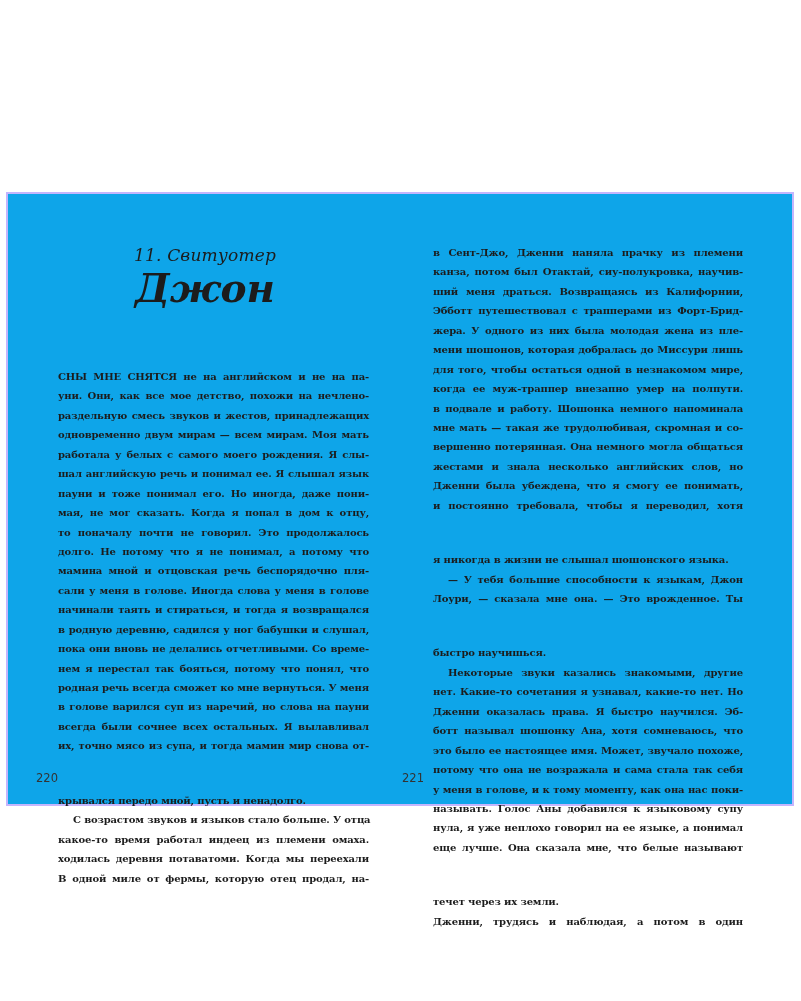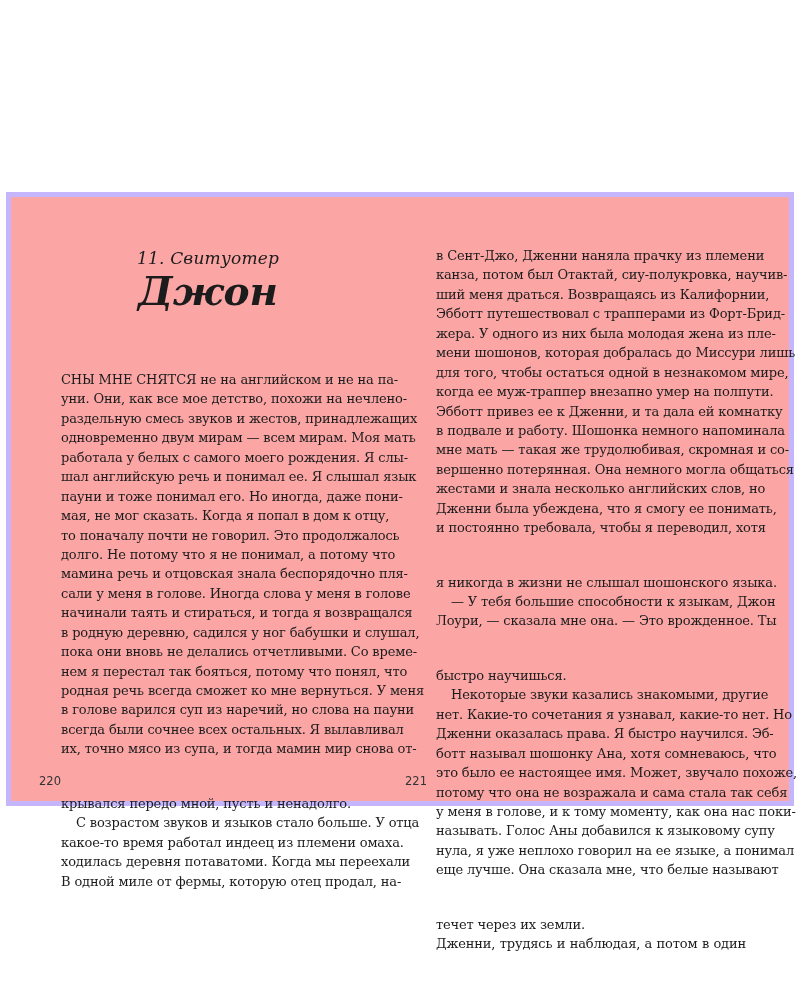--- a/index.html
+++ b/index.html
@@ -8,23 +8,23 @@
     background: #ffffff;
     position: relative;
     overflow: hidden;
     font-family: "DejaVu Serif", "Liberation Serif", serif;
     color: #1c1c1c;
   }
   .spread {
     position: absolute;
     left: 6px; top: 192px;
     width: 788px; height: 614px;
-    border: 5px solid #c4b5fd;
+    border: 2px solid #c4b5fd;
     box-sizing: border-box;
-    background: #fca5a5;
+    background: #0ea5e9;
   }
   .page {
     position: absolute;
     top: 0;
     height: 100%;
   }
   .page-left { left: 0; width: 394px; }
   .page-right { left: 394px; width: 394px; }
   .chapter-head {
     position: absolute;
@@ -40,24 +40,25 @@
     letter-spacing: 0.2px;
   }
   .chapter-title {
     font-size: 39px;
     line-height: 40px;
     font-weight: bold;
     margin-top: 2px;
   }
   .text-block {
     position: absolute;
-    font-size: 13px;
+    font-size: 10px;
     line-height: 19.45px;
     text-align: justify;
     letter-spacing: -0.15px;
+    font-weight: bold;
   }
   .page-left .text-block { left: 50px; width: 311px; top: 173px; }
   .page-right .text-block { left: 31px; width: 310px; top: 49px; }
   .line {
     display: block;
     white-space: nowrap;
     text-align: justify;
     text-align-last: justify;
     height: 19.45px;
     overflow: visible;
@@ -89,21 +90,21 @@
         <span class="line">СНЫ МНЕ СНЯТСЯ не на английском и не на па-</span>
         <span class="line">уни. Они, как все мое детство, похожи на нечлено-</span>
         <span class="line">раздельную смесь звуков и жестов, принадлежащих</span>
         <span class="line">одновременно двум мирам — всем мирам. Моя мать</span>
         <span class="line">работала у белых с самого моего рождения. Я слы-</span>
         <span class="line">шал английскую речь и понимал ее. Я слышал язык</span>
         <span class="line">пауни и тоже понимал его. Но иногда, даже пони-</span>
         <span class="line">мая, не мог сказать. Когда я попал в дом к отцу,</span>
         <span class="line">то поначалу почти не говорил. Это продолжалось</span>
         <span class="line">долго. Не потому что я не понимал, а потому что</span>
-        <span class="line">мамина речь и отцовская знала беспорядочно пля-</span>
+        <span class="line">мамина мной и отцовская речь беспорядочно пля-</span>
         <span class="line">сали у меня в голове. Иногда слова у меня в голове</span>
         <span class="line">начинали таять и стираться, и тогда я возвращался</span>
         <span class="line">в родную деревню, садился у ног бабушки и слушал,</span>
         <span class="line">пока они вновь не делались отчетливыми. Со време-</span>
         <span class="line">нем я перестал так бояться, потому что понял, что</span>
         <span class="line">родная речь всегда сможет ко мне вернуться. У меня</span>
         <span class="line">в голове варился суп из наречий, но слова на пауни</span>
         <span class="line">всегда были сочнее всех остальных. Я вылавливал</span>
         <span class="line">их, точно мясо из супа, и тогда мамин мир снова от-</span>
         <span class="line last">крывался передо мной, пусть и ненадолго.</span>
@@ -118,21 +119,20 @@
   <div class="page page-right">
     <div class="text-block" id="right-text">
         <span class="line">в Сент-Джо, Дженни наняла прачку из племени</span>
         <span class="line">канза, потом был Отактай, сиу-полукровка, научив-</span>
         <span class="line">ший меня драться. Возвращаясь из Калифорнии,</span>
         <span class="line">Эбботт путешествовал с трапперами из Форт-Брид-</span>
         <span class="line">жера. У одного из них была молодая жена из пле-</span>
         <span class="line">мени шошонов, которая добралась до Миссури лишь</span>
         <span class="line">для того, чтобы остаться одной в незнакомом мире,</span>
         <span class="line">когда ее муж-траппер внезапно умер на полпути.</span>
-        <span class="line">Эбботт привез ее к Дженни, и та дала ей комнатку</span>
         <span class="line">в подвале и работу. Шошонка немного напоминала</span>
         <span class="line">мне мать — такая же трудолюбивая, скромная и со-</span>
         <span class="line">вершенно потерянная. Она немного могла общаться</span>
         <span class="line">жестами и знала несколько английских слов, но</span>
         <span class="line">Дженни была убеждена, что я смогу ее понимать,</span>
         <span class="line">и постоянно требовала, чтобы я переводил, хотя</span>
         <span class="line last">я никогда в жизни не слышал шошонского языка.</span>
         <span class="line indent">— У тебя большие способности к языкам, Джон</span>
         <span class="line">Лоури, — сказала мне она. — Это врожденное. Ты</span>
         <span class="line last">быстро научишься.</span>

